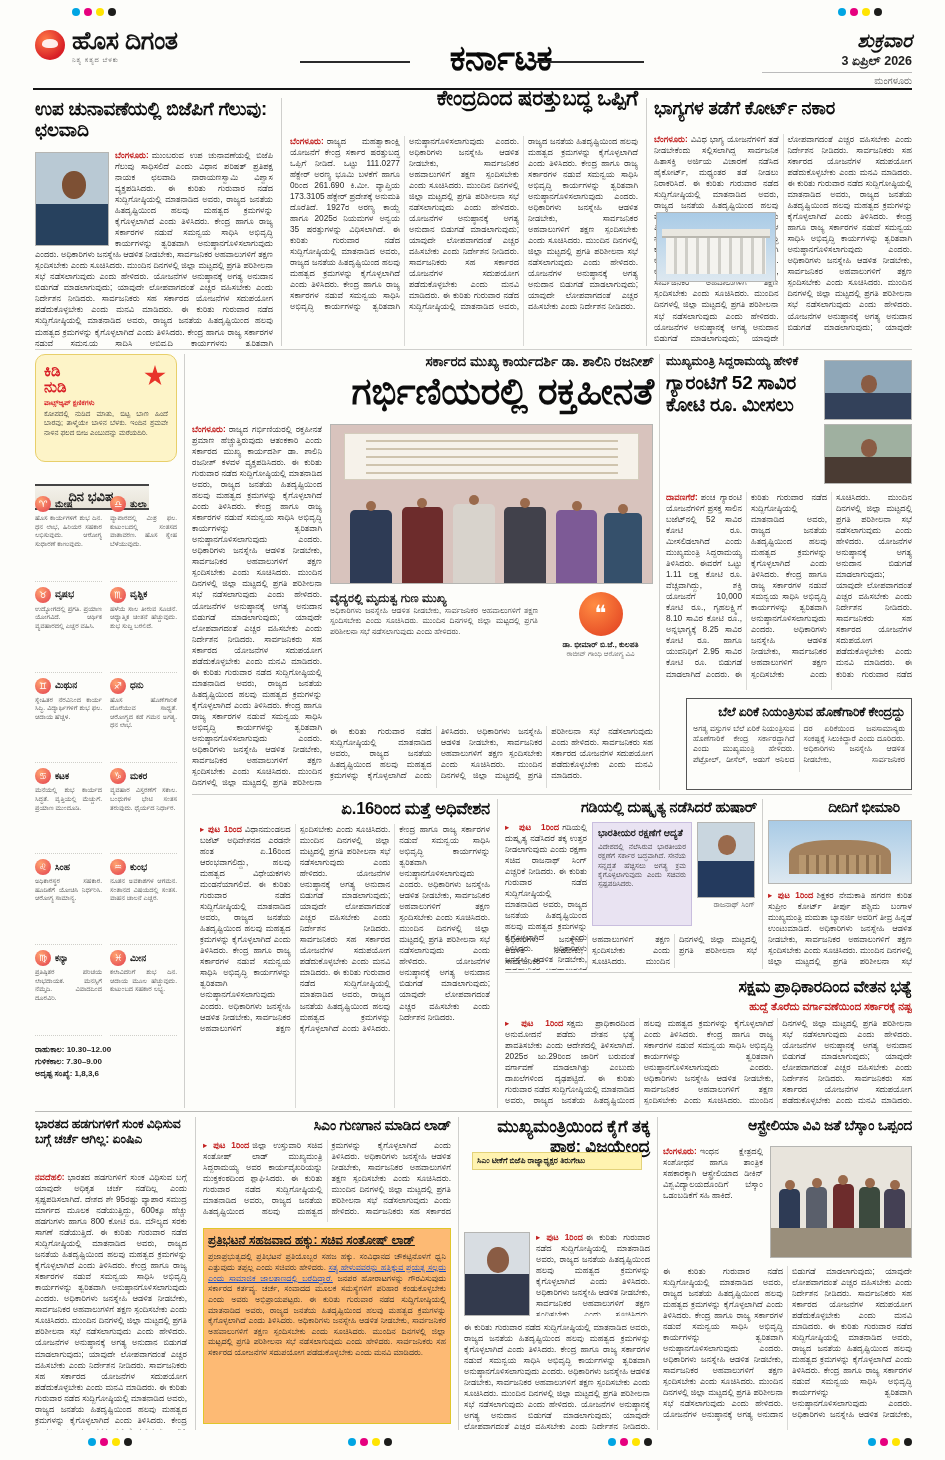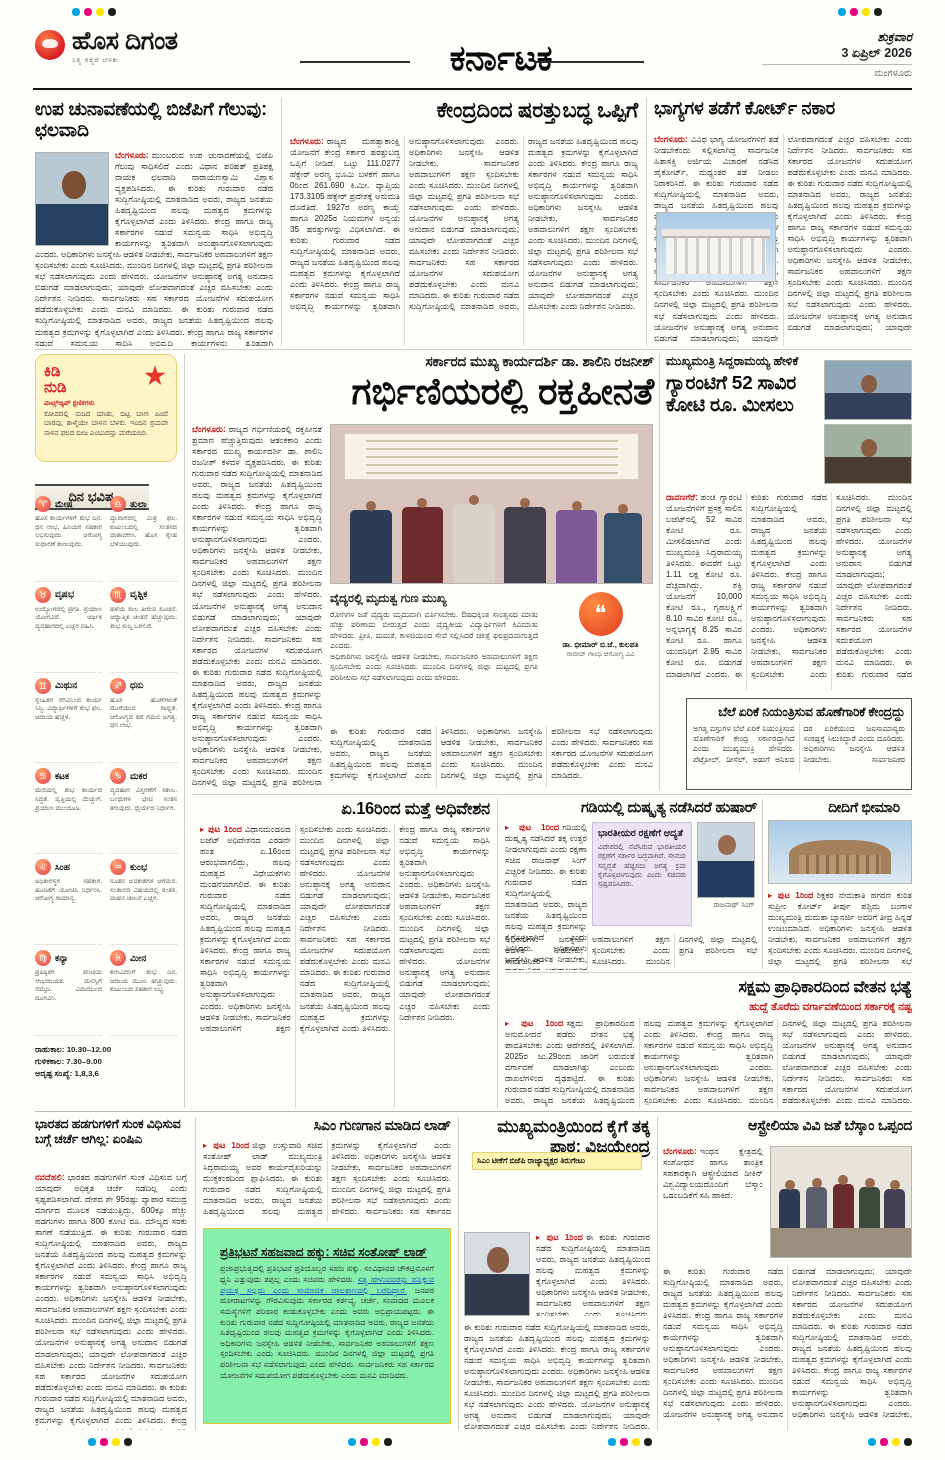--- a/index.html
+++ b/index.html
@@ -21,21 +21,21 @@
 .redsub{font-weight:700;color:#c2201f}
 
 .m-title{font-size:25px;font-weight:800;color:#141414;letter-spacing:-0.5px}
 .m-tag{font-size:6.5px;color:#666;letter-spacing:1px}
 .m-logo{width:30px;height:30px;border-radius:50%;background:radial-gradient(circle at 35% 32%,#ff7a47,#d81f26 70%);position:relative;flex:0 0 auto}
 .m-logo::after{content:"";position:absolute;left:7px;top:9px;width:16px;height:9px;border-radius:50% 50% 40% 40%;background:#fff;opacity:.9}
 .pagenum{font-size:26px;font-weight:800;color:#3c3c3c;letter-spacing:2px}
 .pbar{width:78px;height:5px;background:#d81f26;transform:skewX(-28deg);margin-top:2px}
 .section-big{font-size:35px;font-weight:800;color:#0a0a0a;letter-spacing:-0.5px}
 .sline{position:absolute;top:61px;height:2px;background:#2b2b2b}
-.day{font-size:12px;font-weight:800;font-style:italic;color:#111}
+.day{font-size:19px;font-weight:800;font-style:italic;color:#111}
 .date{font-size:12.5px;font-weight:700;color:#222;margin-top:2px}
 .city{font-size:9.5px;color:#555;margin-top:3px;border-top:1px solid #bbb;padding-top:2px}
 .mast-rule{position:absolute;left:33px;right:33px;top:88px;border-top:2.5px solid #151515}
 
 .reg{position:absolute;display:flex;gap:4px}
 .reg i{width:8px;height:8px;border-radius:50%;display:block}
 .reg .c{background:#00a5e3}.reg .m{background:#e6007e}.reg .y{background:#ffe400}.reg .k{background:#1d1d1b}
 
 .ph{position:absolute;overflow:hidden;background:#c7ced4;border:1px solid #b5b5b2}
 .cap{font-size:7.5px;color:#474747}
@@ -68,21 +68,21 @@
 .pq-t{font-size:11.5px;font-weight:800;line-height:1.2}
 .pq-b{font-size:7.8px;line-height:1.35;text-align:justify;color:#333;overflow:hidden}
 .qlogo{width:44px;height:44px;border-radius:50%;background:radial-gradient(circle at 35% 30%,#ff8c42,#e03c1f);color:#fff;display:flex;align-items:center;justify-content:center;font-size:22px;margin:0 auto}
 .qlogo::before{content:"❝"}
 .attrib-n{font-size:7.6px;font-weight:700;text-align:center;margin-top:4px}
 .attrib-r{font-size:7px;color:#555;text-align:center}
 .boxed{border:1.2px solid #555;padding:6px}
 .lavbox{background:#e9e3f2;border:1px solid #c9bede;padding:5px}
 .lav-t{font-size:9.5px;font-weight:800;line-height:1.15}
 .lav-b{font-size:7.2px;line-height:1.3;text-align:justify;color:#333;margin-top:3px;overflow:hidden}
-.ybox{background:#86efac;border:1px solid #e0c62a;padding:16px}
+.ybox{background:#fdba74;border:1px solid #e0c62a;padding:4px}
 .ybox-t{font-size:12px;font-weight:800;line-height:1.2;text-decoration:underline}
 .blue{color:#1549c2;text-decoration:underline}
 .note{background:#fff3b0;border:1px solid #e3d27a;font-size:7.8px;font-weight:700;padding:3px 4px;line-height:1.3}
 </style>
 </head>
 <body>
 
 <div class="page">
 
   <div class="reg" style="left:72px;top:8px">
@@ -126,21 +126,21 @@
     <div class="h" style="font-size:18.5px">ಉಪ ಚುನಾವಣೆಯಲ್ಲಿ ಬಿಜೆಪಿಗೆ ಗೆಲುವು: ಛಲವಾದಿ</div>
   </div>
   <div class="blk body-text" style="left:35px;top:150px;width:238px;height:196px">
     <div class="ph" style="position:relative;float:left;width:74px;height:94px;margin:2px 6px 3px 0;background:linear-gradient(180deg,#b9c9d4 55%,#27415e 55%)">
       <div style="position:absolute;left:26px;top:18px;width:24px;height:28px;border-radius:48%;background:#7d5034"></div>
     </div>
     <p><span class="dl">ಬೆಂಗಳೂರು:</span><span>ಮುಂಬರುವ ಉಪ ಚುನಾವಣೆಯಲ್ಲಿ ಬಿಜೆಪಿ ಗೆಲುವು ಸಾಧಿಸಲಿದೆ ಎಂದು ವಿಧಾನ ಪರಿಷತ್ ಪ್ರತಿಪಕ್ಷ ನಾಯಕ ಛಲವಾದಿ ನಾರಾಯಣಸ್ವಾಮಿ ವಿಶ್ವಾಸ ವ್ಯಕ್ತಪಡಿಸಿದರು.</span> <span>ಈ ಕುರಿತು ಗುರುವಾರ ನಡೆದ ಸುದ್ದಿಗೋಷ್ಠಿಯಲ್ಲಿ ಮಾತನಾಡಿದ ಅವರು, ರಾಜ್ಯದ ಜನತೆಯ ಹಿತದೃಷ್ಟಿಯಿಂದ ಹಲವು ಮಹತ್ವದ ಕ್ರಮಗಳನ್ನು ಕೈಗೊಳ್ಳಲಾಗಿದೆ ಎಂದು ತಿಳಿಸಿದರು. ಕೇಂದ್ರ ಹಾಗೂ ರಾಜ್ಯ ಸರ್ಕಾರಗಳ ನಡುವೆ ಸಮನ್ವಯ ಸಾಧಿಸಿ ಅಭಿವೃದ್ಧಿ ಕಾರ್ಯಗಳನ್ನು ತ್ವರಿತವಾಗಿ ಅನುಷ್ಠಾನಗೊಳಿಸಲಾಗುವುದು ಎಂದರು. ಅಧಿಕಾರಿಗಳು ಜನಸ್ನೇಹಿ ಆಡಳಿತ ನೀಡಬೇಕು, ಸಾರ್ವಜನಿಕರ ಅಹವಾಲುಗಳಿಗೆ ತಕ್ಷಣ ಸ್ಪಂದಿಸಬೇಕು ಎಂದು ಸೂಚಿಸಿದರು. ಮುಂದಿನ ದಿನಗಳಲ್ಲಿ ಜಿಲ್ಲಾ ಮಟ್ಟದಲ್ಲಿ ಪ್ರಗತಿ ಪರಿಶೀಲನಾ ಸಭೆ ನಡೆಸಲಾಗುವುದು ಎಂದು ಹೇಳಿದರು. ಯೋಜನೆಗಳ ಅನುಷ್ಠಾನಕ್ಕೆ ಅಗತ್ಯ ಅನುದಾನ ಬಿಡುಗಡೆ ಮಾಡಲಾಗುವುದು; ಯಾವುದೇ ಲೋಪವಾಗದಂತೆ ಎಚ್ಚರ ವಹಿಸಬೇಕು ಎಂದು ನಿರ್ದೇಶನ ನೀಡಿದರು. ಸಾರ್ವಜನಿಕರು ಸಹ ಸರ್ಕಾರದ ಯೋಜನೆಗಳ ಸದುಪಯೋಗ ಪಡೆದುಕೊಳ್ಳಬೇಕು ಎಂದು ಮನವಿ ಮಾಡಿದರು. ಈ ಕುರಿತು ಗುರುವಾರ ನಡೆದ ಸುದ್ದಿಗೋಷ್ಠಿಯಲ್ಲಿ ಮಾತನಾಡಿದ ಅವರು, ರಾಜ್ಯದ ಜನತೆಯ ಹಿತದೃಷ್ಟಿಯಿಂದ ಹಲವು ಮಹತ್ವದ ಕ್ರಮಗಳನ್ನು ಕೈಗೊಳ್ಳಲಾಗಿದೆ ಎಂದು ತಿಳಿಸಿದರು. ಕೇಂದ್ರ ಹಾಗೂ ರಾಜ್ಯ ಸರ್ಕಾರಗಳ ನಡುವೆ ಸಮನ್ವಯ ಸಾಧಿಸಿ ಅಭಿವೃದ್ಧಿ ಕಾರ್ಯಗಳನ್ನು ತ್ವರಿತವಾಗಿ ಅನುಷ್ಠಾನಗೊಳಿಸಲಾಗುವುದು ಎಂದರು. ಅಧಿಕಾರಿಗಳು ಜನಸ್ನೇಹಿ ಆಡಳಿತ ನೀಡಬೇಕು, ಸಾರ್ವಜನಿಕರ ಅಹವಾಲುಗಳಿಗೆ ತಕ್ಷಣ ಸ್ಪಂದಿಸಬೇಕು ಎಂದು ಸೂಚಿಸಿದರು. ಮುಂದಿನ ದಿನಗಳಲ್ಲಿ ಜಿಲ್ಲಾ ಮಟ್ಟದಲ್ಲಿ ಪ್ರಗತಿ ಪರಿಶೀಲನಾ ಸಭೆ ನಡೆಸಲಾಗುವುದು ಎಂದು ಹೇಳಿದರು. ಯೋಜನೆಗಳ ಅನುಷ್ಠಾನಕ್ಕೆ ಅಗತ್ಯ ಅನುದಾನ ಬಿಡುಗಡೆ ಮಾಡಲಾಗುವುದು; ಯಾವುದೇ ಲೋಪವಾಗದಂತೆ ಎಚ್ಚರ ವಹಿಸಬೇಕು ಎಂದು ನಿರ್ದೇಶನ ನೀಡಿದರು.</span></p>
   </div>
   <div class="vr" style="left:281px;top:98px;height:248px"></div>
 
-  <div class="blk ctr" style="left:290px;top:98px;width:348px">
+  <div class="blk ctr" style="left:290px;top:86px;width:348px">
     <div class="h" style="font-size:21px">ಕೇಂದ್ರದಿಂದ ಷರತ್ತುಬದ್ಧ ಒಪ್ಪಿಗೆ</div>
   </div>
   <div class="blk body-text c3" style="left:290px;top:136px;width:348px;height:210px">
     <p><span class="dl">ಬೆಂಗಳೂರು:</span><span>ರಾಜ್ಯದ ಮಹತ್ವಾಕಾಂಕ್ಷಿ ಯೋಜನೆಗೆ ಕೇಂದ್ರ ಸರ್ಕಾರ ಷರತ್ತುಬದ್ಧ ಒಪ್ಪಿಗೆ ನೀಡಿದೆ. ಒಟ್ಟು 111.0277 ಹೆಕ್ಟೇರ್ ಅರಣ್ಯ ಭೂಮಿ ಬಳಕೆಗೆ ಹಾಗೂ 0ರಿಂದ 261.690 ಕಿ.ಮೀ. ವ್ಯಾಪ್ತಿಯ 173.3105 ಹೆಕ್ಟೇರ್ ಪ್ರದೇಶಕ್ಕೆ ಅನುಮತಿ ದೊರೆತಿದೆ. 1927ರ ಅರಣ್ಯ ಕಾಯ್ದೆ ಹಾಗೂ 2025ರ ನಿಯಮಗಳ ಅನ್ವಯ 35 ಷರತ್ತುಗಳನ್ನು ವಿಧಿಸಲಾಗಿದೆ.</span> <span>ಈ ಕುರಿತು ಗುರುವಾರ ನಡೆದ ಸುದ್ದಿಗೋಷ್ಠಿಯಲ್ಲಿ ಮಾತನಾಡಿದ ಅವರು, ರಾಜ್ಯದ ಜನತೆಯ ಹಿತದೃಷ್ಟಿಯಿಂದ ಹಲವು ಮಹತ್ವದ ಕ್ರಮಗಳನ್ನು ಕೈಗೊಳ್ಳಲಾಗಿದೆ ಎಂದು ತಿಳಿಸಿದರು. ಕೇಂದ್ರ ಹಾಗೂ ರಾಜ್ಯ ಸರ್ಕಾರಗಳ ನಡುವೆ ಸಮನ್ವಯ ಸಾಧಿಸಿ ಅಭಿವೃದ್ಧಿ ಕಾರ್ಯಗಳನ್ನು ತ್ವರಿತವಾಗಿ ಅನುಷ್ಠಾನಗೊಳಿಸಲಾಗುವುದು ಎಂದರು. ಅಧಿಕಾರಿಗಳು ಜನಸ್ನೇಹಿ ಆಡಳಿತ ನೀಡಬೇಕು, ಸಾರ್ವಜನಿಕರ ಅಹವಾಲುಗಳಿಗೆ ತಕ್ಷಣ ಸ್ಪಂದಿಸಬೇಕು ಎಂದು ಸೂಚಿಸಿದರು. ಮುಂದಿನ ದಿನಗಳಲ್ಲಿ ಜಿಲ್ಲಾ ಮಟ್ಟದಲ್ಲಿ ಪ್ರಗತಿ ಪರಿಶೀಲನಾ ಸಭೆ ನಡೆಸಲಾಗುವುದು ಎಂದು ಹೇಳಿದರು. ಯೋಜನೆಗಳ ಅನುಷ್ಠಾನಕ್ಕೆ ಅಗತ್ಯ ಅನುದಾನ ಬಿಡುಗಡೆ ಮಾಡಲಾಗುವುದು; ಯಾವುದೇ ಲೋಪವಾಗದಂತೆ ಎಚ್ಚರ ವಹಿಸಬೇಕು ಎಂದು ನಿರ್ದೇಶನ ನೀಡಿದರು. ಸಾರ್ವಜನಿಕರು ಸಹ ಸರ್ಕಾರದ ಯೋಜನೆಗಳ ಸದುಪಯೋಗ ಪಡೆದುಕೊಳ್ಳಬೇಕು ಎಂದು ಮನವಿ ಮಾಡಿದರು. ಈ ಕುರಿತು ಗುರುವಾರ ನಡೆದ ಸುದ್ದಿಗೋಷ್ಠಿಯಲ್ಲಿ ಮಾತನಾಡಿದ ಅವರು, ರಾಜ್ಯದ ಜನತೆಯ ಹಿತದೃಷ್ಟಿಯಿಂದ ಹಲವು ಮಹತ್ವದ ಕ್ರಮಗಳನ್ನು ಕೈಗೊಳ್ಳಲಾಗಿದೆ ಎಂದು ತಿಳಿಸಿದರು. ಕೇಂದ್ರ ಹಾಗೂ ರಾಜ್ಯ ಸರ್ಕಾರಗಳ ನಡುವೆ ಸಮನ್ವಯ ಸಾಧಿಸಿ ಅಭಿವೃದ್ಧಿ ಕಾರ್ಯಗಳನ್ನು ತ್ವರಿತವಾಗಿ ಅನುಷ್ಠಾನಗೊಳಿಸಲಾಗುವುದು ಎಂದರು. ಅಧಿಕಾರಿಗಳು ಜನಸ್ನೇಹಿ ಆಡಳಿತ ನೀಡಬೇಕು, ಸಾರ್ವಜನಿಕರ ಅಹವಾಲುಗಳಿಗೆ ತಕ್ಷಣ ಸ್ಪಂದಿಸಬೇಕು ಎಂದು ಸೂಚಿಸಿದರು. ಮುಂದಿನ ದಿನಗಳಲ್ಲಿ ಜಿಲ್ಲಾ ಮಟ್ಟದಲ್ಲಿ ಪ್ರಗತಿ ಪರಿಶೀಲನಾ ಸಭೆ ನಡೆಸಲಾಗುವುದು ಎಂದು ಹೇಳಿದರು. ಯೋಜನೆಗಳ ಅನುಷ್ಠಾನಕ್ಕೆ ಅಗತ್ಯ ಅನುದಾನ ಬಿಡುಗಡೆ ಮಾಡಲಾಗುವುದು; ಯಾವುದೇ ಲೋಪವಾಗದಂತೆ ಎಚ್ಚರ ವಹಿಸಬೇಕು ಎಂದು ನಿರ್ದೇಶನ ನೀಡಿದರು.</span></p>
   </div>
   <div class="vr" style="left:646px;top:98px;height:248px"></div>
 
   <div class="blk" style="left:654px;top:98px;width:258px">
     <div class="h" style="font-size:18px">ಭಾಗ್ಯಗಳ ತಡೆಗೆ ಕೋರ್ಟ್ ನಕಾರ</div>
   </div>
@@ -271,21 +271,20 @@
     <div class="fg" style="left:6%;width:13%;height:46%;background:#2e3b55"></div>
     <div class="fg" style="left:22%;width:13%;height:48%;background:#6d2c2c"></div>
     <div class="fg" style="left:38%;width:13%;height:50%;background:#d8d3cc"></div>
     <div class="fg" style="left:54%;width:13%;height:48%;background:#41414b"></div>
     <div class="fg" style="left:70%;width:13%;height:46%;background:#7d5a96"></div>
     <div class="fg" style="left:85%;width:12%;height:44%;background:#35506b"></div>
   </div>
 
   <div class="blk" style="left:330px;top:592px;width:208px;height:128px;overflow:hidden">
     <div class="pq-t">ವೈದ್ಯರಲ್ಲಿ ಮೃದುತ್ವ ಗುಣ ಮುಖ್ಯ</div>
-    <p class="pq-b" style="margin-top:4px">ರೋಗಿಗಳ ಜತೆ ವೈದ್ಯರು ಮೃದುವಾಗಿ ವರ್ತಿಸಬೇಕು. ಔಷಧಕ್ಕಿಂತ ಸಾಂತ್ವನದ ಮಾತು ಹೆಚ್ಚು ಪರಿಣಾಮ ಬೀರುತ್ತದೆ ಎಂದು ವೈದ್ಯಕೀಯ ವಿದ್ಯಾರ್ಥಿಗಳಿಗೆ ಕಿವಿಮಾತು ಹೇಳಿದರು. ಪ್ರೀತಿ, ಮಮತೆ, ಕಾಳಜಿಯಿಂದ ಸೇವೆ ಸಲ್ಲಿಸಿದರೆ ಚಿಕಿತ್ಸೆ ಫಲಪ್ರದವಾಗುತ್ತದೆ ಎಂದರು.</p>
     <p class="pq-b">ಅಧಿಕಾರಿಗಳು ಜನಸ್ನೇಹಿ ಆಡಳಿತ ನೀಡಬೇಕು, ಸಾರ್ವಜನಿಕರ ಅಹವಾಲುಗಳಿಗೆ ತಕ್ಷಣ ಸ್ಪಂದಿಸಬೇಕು ಎಂದು ಸೂಚಿಸಿದರು. ಮುಂದಿನ ದಿನಗಳಲ್ಲಿ ಜಿಲ್ಲಾ ಮಟ್ಟದಲ್ಲಿ ಪ್ರಗತಿ ಪರಿಶೀಲನಾ ಸಭೆ ನಡೆಸಲಾಗುವುದು ಎಂದು ಹೇಳಿದರು.</p>
   </div>
 
   <div class="blk" style="left:548px;top:592px;width:105px;height:128px">
     <div class="qlogo"></div>
     <div class="attrib-n">ಡಾ. ಭೀಮಾರ್ ಬಿ.ಜೆ., ಕುಲಪತಿ</div>
     <div class="attrib-r">ರಾಜೀವ್ ಗಾಂಧಿ ಆರೋಗ್ಯ ವಿವಿ</div>
   </div>
 
   <div class="blk body-text c3" style="left:330px;top:726px;width:323px;height:62px">

